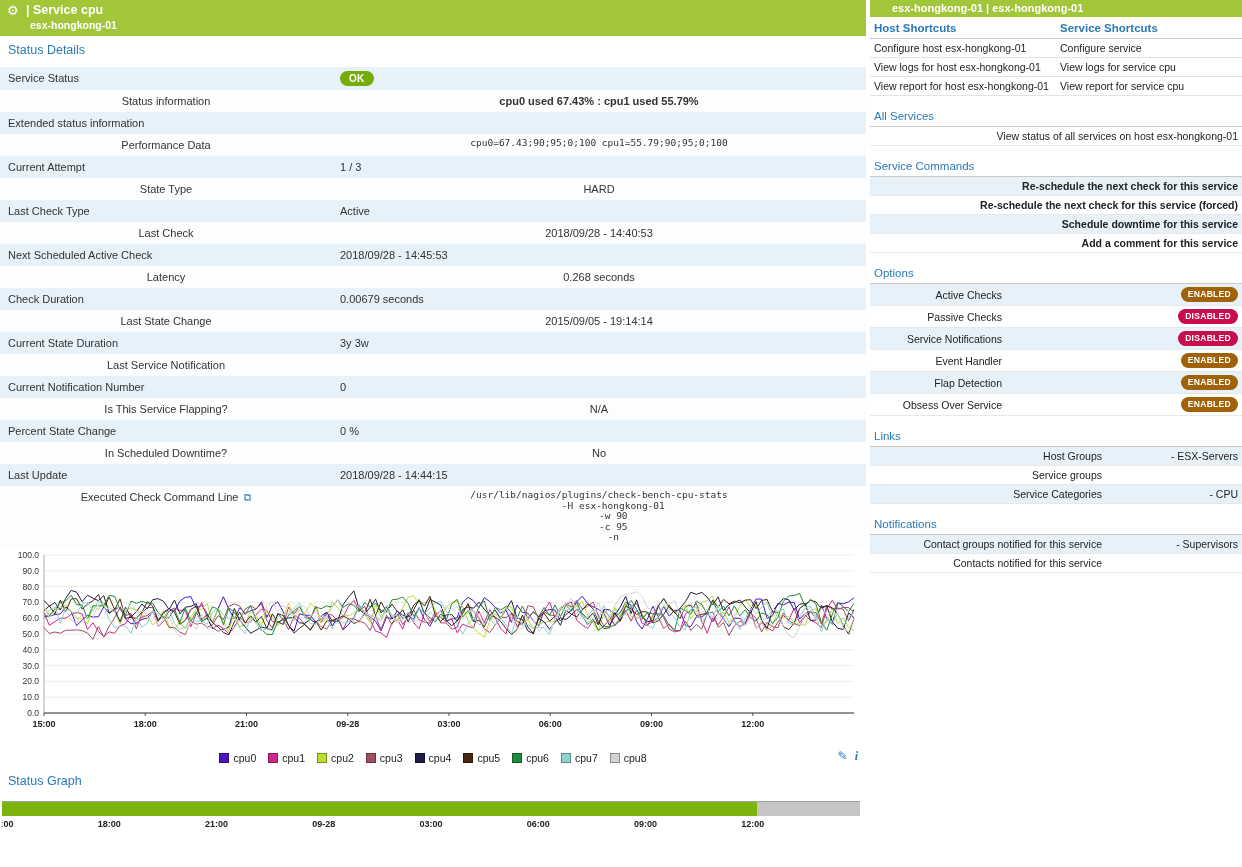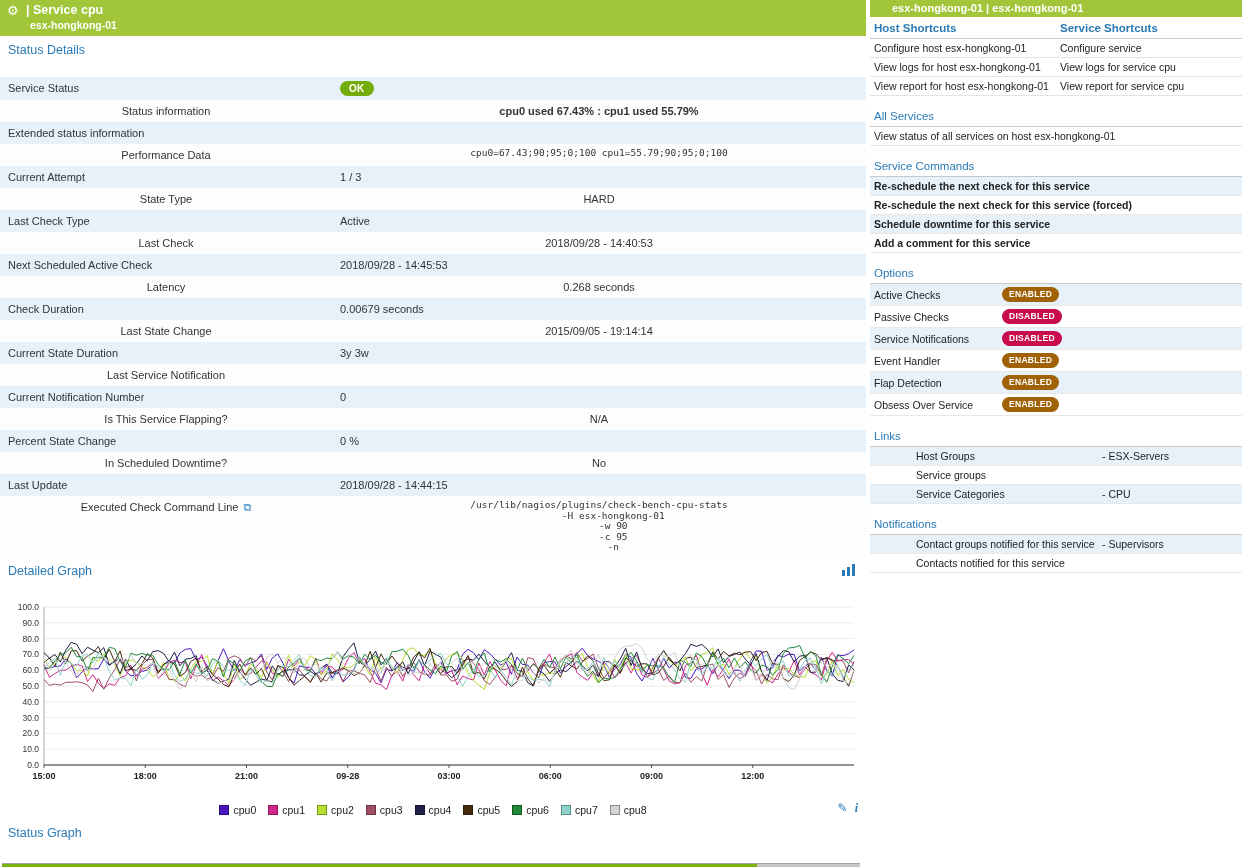--- a/index.html
+++ b/index.html
@@ -17,21 +17,21 @@
   .green-header {
     background:#a2c639; height:36px; color:#fff;
     position:relative; padding:3px 8px 0 6px;
   }
   .gear { font-size:13px; color:#fff; position:absolute; left:7px; top:3px; cursor:pointer; }
   .gh-line1 { margin-left:20px; font-weight:bold; font-size:12.5px; line-height:15px; }
   .gh-line2 { margin-left:24px; font-weight:bold; font-size:10.5px; line-height:13px; margin-top:1px; cursor:pointer; }
 
   
   .section-h {
-    color:#2a7ab5; font-size:12.5px; padding:7px 8px 20px 8px;
+    color:#2a7ab5; font-size:12.5px; padding:7px 8px 10px 8px;
     display:flex; align-items:center; justify-content:space-between;
   }
   .chart-icon { cursor:pointer; margin-right:2px; }
 
   
   .status-table { width:100%; border-collapse:collapse; font-size:11px; color:#333; }
   .status-table td { padding:4px 8px; vertical-align:top; line-height:14px; }
   .status-table td.lbl { width:332px; }
   .status-table tr.odd  { background:#e6f1f9; }
   .status-table tr.even { background:#fcfdff;text-align:center; }
@@ -85,21 +85,21 @@
     padding:5px 4px 4px 4px; border-bottom:1px solid #c9c9c9; width:50%;
   }
   .shortcuts td {
     font-size:10.5px; color:#222; padding:3px 4px;
     border-bottom:1px solid #e3e3e3; cursor:pointer;
   }
   .sb-section { margin-top:9px; }
   .sb-h { color:#2a7ab5; font-size:11.5px; padding:5px 4px 4px 4px; border-bottom:1px solid #c9c9c9; }
   .sb-row {
     font-size:10.5px; color:#222; padding:3px 4px;
-    border-bottom:1px solid #e8e8e8; min-height:19px;
+    border-bottom:1px solid #e8e8e8; min-height:19px;text-align:right;
   }
   .sb-row.alt { background:#e6f1f9; }
   .sb-row.cmd { font-weight:bold; cursor:pointer; }
   .sb-row.click { cursor:pointer; }
   .opt-row { display:grid; grid-template-columns:128px 1fr; align-items:center; }
   .kv-row  { display:grid; grid-template-columns:186px 1fr; align-items:center;padding-left:46px; }
 </style>
 </head>
 <body>
 
@@ -201,30 +201,20 @@
               <pre>/usr/lib/nagios/plugins/check-bench-cpu-stats
      -H esx-hongkong-01
      -w 90
      -c 95
      -n</pre>
             </td>
           </tr>
         </tbody>
     </table>
 
-    <div class="section-h">
-      <span>Detailed Graph</span>
-      <span class="chart-icon">
-        <svg width="14" height="12" viewBox="0 0 14 12">
-          <rect x="0" y="6" width="3" height="6" fill="#2a7ab5"></rect>
-          <rect x="5" y="3" width="3" height="9" fill="#2a7ab5"></rect>
-          <rect x="10" y="0" width="3" height="12" fill="#2a7ab5"></rect>
-        </svg>
-      </span>
-    </div>
 
     <div class="chart-wrap">
       <svg id="lineChart" width="862" height="192">
           <line x1="44" y1="6" x2="854" y2="6" stroke="#ececec" stroke-width="1"></line>
           <text class="ytick" x="39" y="9" text-anchor="end">100.0</text>
           <line x1="44" y1="21.8" x2="854" y2="21.8" stroke="#ececec" stroke-width="1"></line>
           <text class="ytick" x="39" y="24.8" text-anchor="end">90.0</text>
           <line x1="44" y1="37.6" x2="854" y2="37.6" stroke="#ececec" stroke-width="1"></line>
           <text class="ytick" x="39" y="40.6" text-anchor="end">80.0</text>
           <line x1="44" y1="53.4" x2="854" y2="53.4" stroke="#ececec" stroke-width="1"></line>

